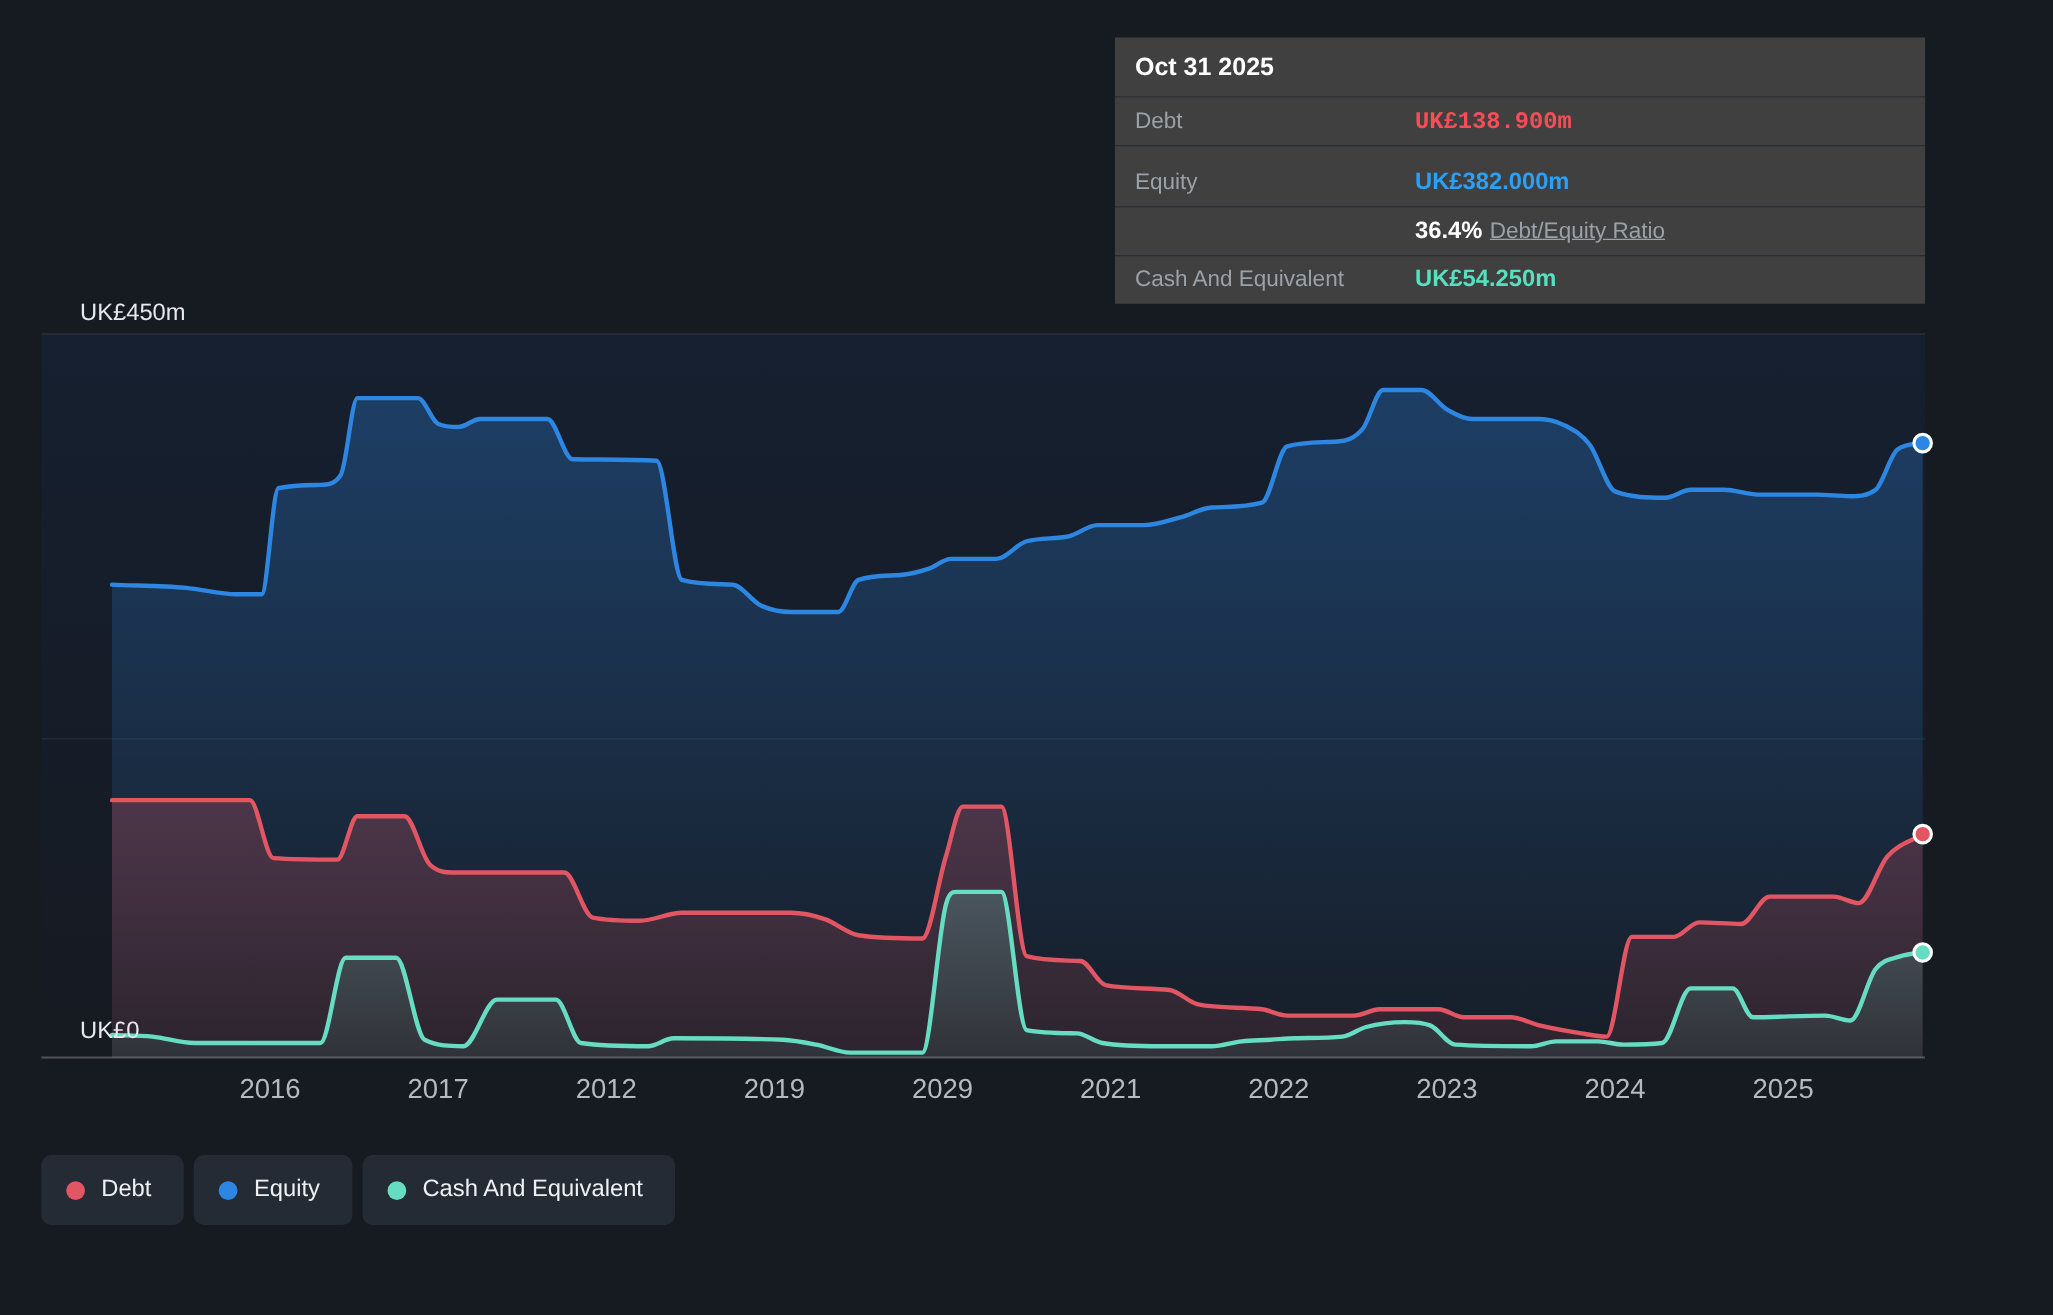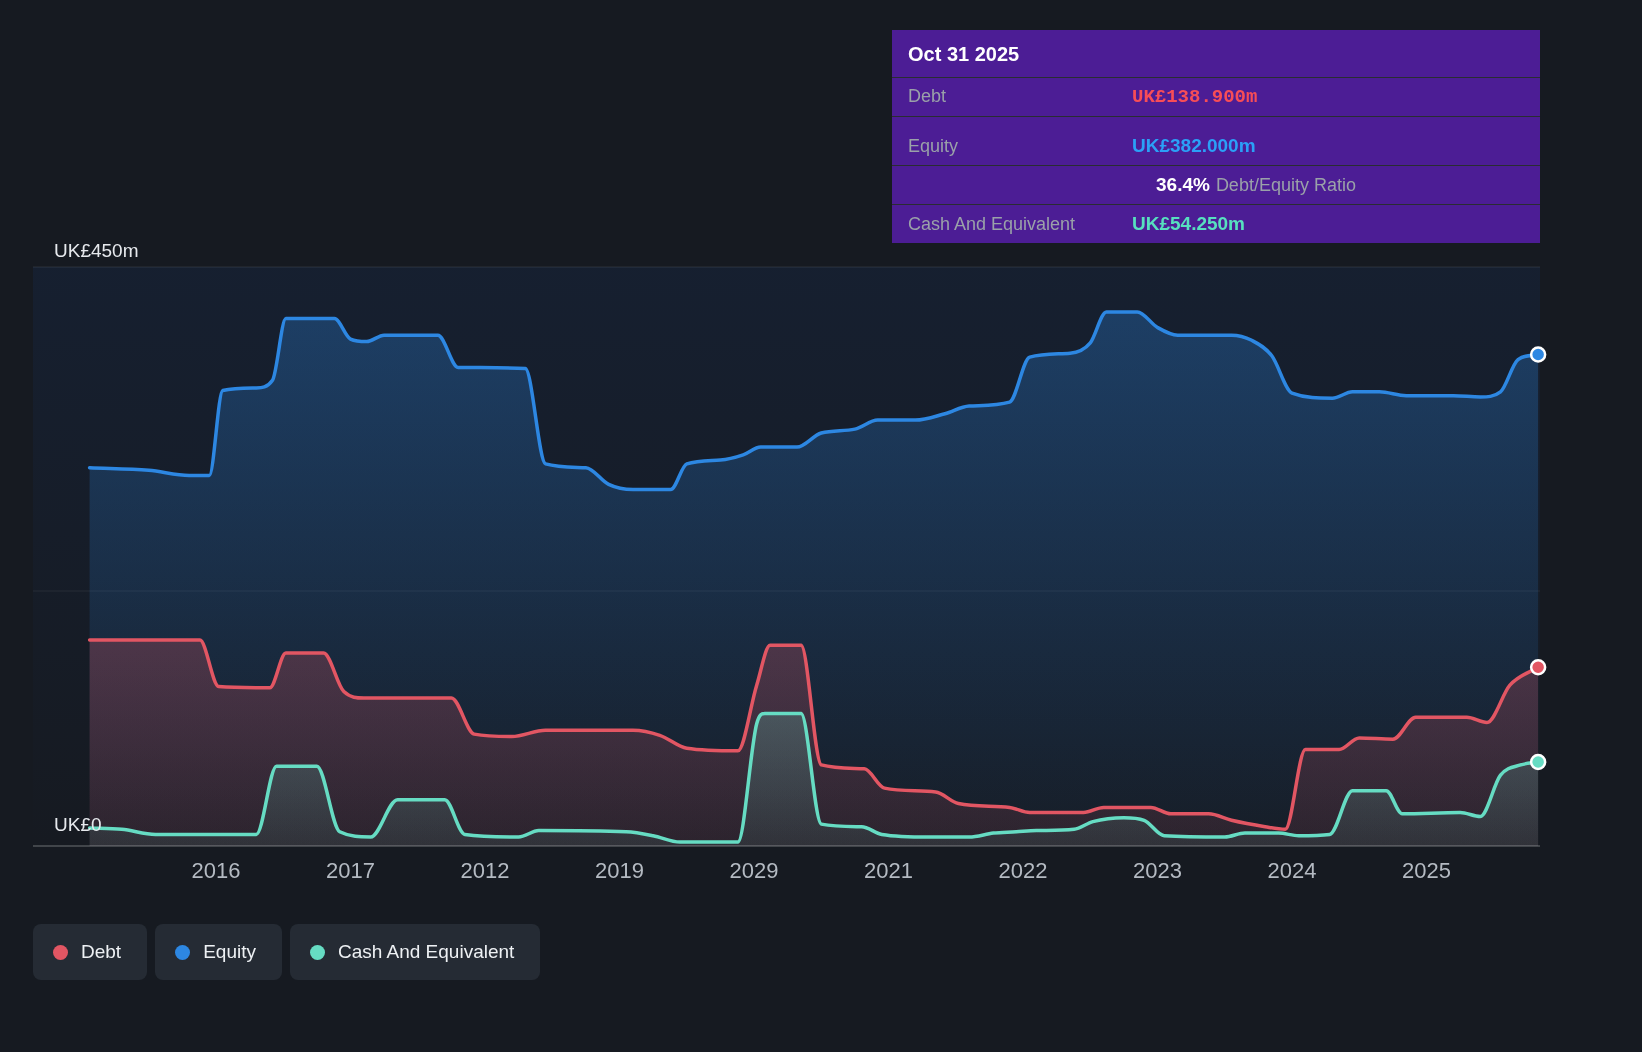--- a/index.html
+++ b/index.html
@@ -5,38 +5,38 @@
   html,body{margin:0;padding:0;}
   body{
     width:1642px;height:1052px;
     background:#161a21;
     font-family:"Liberation Sans","DejaVu Sans",sans-serif;
     position:relative;
     overflow:hidden;
     color:#e6e9ed;
   }
   #chart-svg{position:absolute;left:0;top:0;}
-  .y-label{position:absolute;left:54px;font-size:19px;color:#e6e9ed;}
+  .y-label{position:absolute;left:64px;font-size:19px;color:#e6e9ed;}
   .y-label-top{top:240px;}
   .y-label-bottom{top:814px;}
   .x-label{position:absolute;top:858px;width:90px;margin-left:-45px;text-align:center;
     font-size:22px;color:#b4bac2;}
   
   .tooltip{
     position:absolute;left:892px;top:30px;width:648px;box-sizing:border-box;
-    background:#4c1d95;font-size:18px;
+    background:#404040;font-size:18px;
   }
   .tt-title{padding:13px 16px 11px;color:#ffffff;font-size:20px;font-weight:700;
     border-bottom:1px solid #2a2d31;}
   .tt-row{display:flex;align-items:baseline;padding:8px 16px;border-bottom:1px solid #2a2d31;}
   .tt-row:last-child{border-bottom:none;}
   .tt-label{width:224px;flex-shrink:0;color:#9aa1a9;}
   .tt-value{font-weight:700;font-size:19px;}
-  .tt-ratio-bold{color:#ffffff;font-weight:700;font-size:19px;margin-left:24px;}
-  .tt-ratio-rest{color:#9aa1a9;font-weight:400;margin-left:6px;}
+  .tt-ratio-bold{color:#ffffff;font-weight:700;font-size:19px;}
+  .tt-ratio-rest{color:#9aa1a9;font-weight:400;margin-left:6px;text-decoration:underline;}
   
   .legend{position:absolute;left:33px;top:924px;display:flex;gap:8px;}
   .legend-item{height:56px;background:#252b34;border-radius:8px;display:flex;align-items:center;
     padding:0 26px 0 20px;gap:13px;font-size:19px;color:#eef1f4;cursor:pointer;}
   .legend-dot{width:15px;height:15px;border-radius:50%;flex-shrink:0;}
 </style>
 </head>
 <body>
 
 <svg id="chart-svg" width="1642" height="1052">

